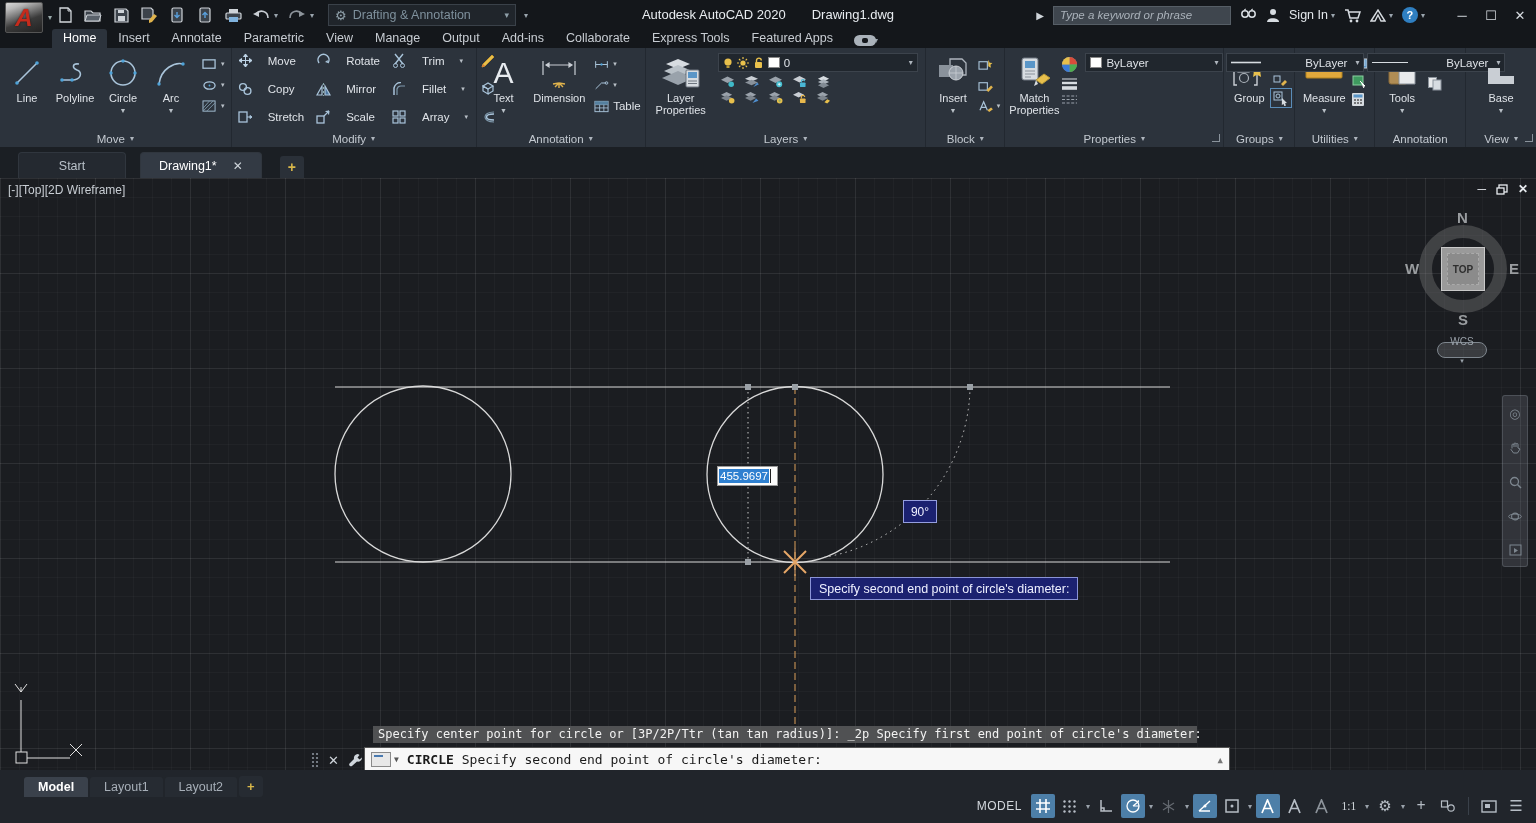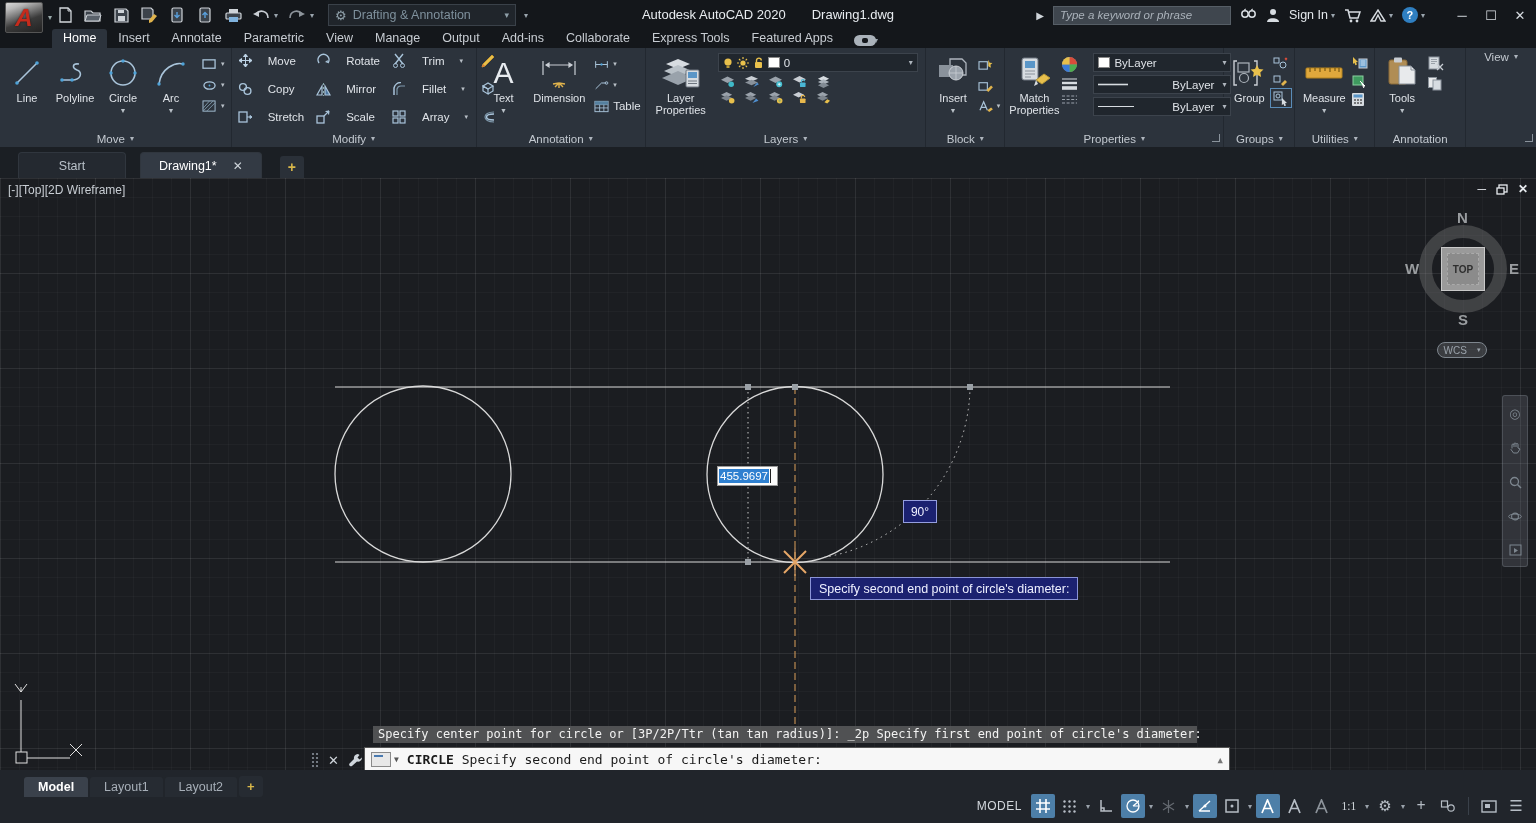--- a/index.html
+++ b/index.html
@@ -76,21 +76,21 @@
   #viewport-label { position:absolute; left:8px; top:5px; font-size:12px; color:#c8cdd3;}
   #vp-controls { position:absolute; right:8px; top:4px; display:flex; gap:10px; align-items:center; color:#e8ecf0;}
   #vp-controls span { font-size:12px; }
   #drawing-svg { position:absolute; inset:0; }
   
   #viewcube { position:absolute; left:1405px; top:33px; width:116px; height:116px;}
   #vc-ring { position:absolute; left:14px; top:14px; width:88px; height:88px; border-radius:50%; border:13px solid rgba(125,125,125,0.38);}
   .vc-dir { position:absolute; color:#9a9da0; font-weight:bold; font-size:15px;}
   #vc-top { position:absolute; left:36px; top:36px; width:44px; height:44px; background:#9a9a9a; border:1px solid #c9c9c9; display:flex; align-items:center; justify-content:center;}
   #vc-top .inner { width:32px; height:32px; background:#8b8b8b; border:1px dashed #aaa; display:flex; align-items:center; justify-content:center; font-size:10px; font-weight:bold; color:#2e2e2e;}
-  #wcs-pill { position:absolute; left:1437px; top:164px; width:50px; height:16px; border-radius:8px; background:rgba(150,155,160,0.25); border:1px solid #7e868e; color:#9aa2aa; font-size:10px; display:flex; align-items:center; justify-content:center; gap:10px;}
+  #wcs-pill { position:absolute; left:1437px; top:164px; width:50px; height:16px; border-radius:8px; background:rgba(150,155,160,0.25); border:1px solid #7e868e; color:#9aa2aa; font-size:10px; display:flex; align-items:center; justify-content:center; gap:10px;flex-direction:column;}
   #navbar { position:absolute; left:1502px; top:217px; width:26px; height:172px; background:rgba(130,138,148,0.22); border:1px solid rgba(160,168,176,0.25); border-radius:3px; display:flex; flex-direction:column; align-items:center; justify-content:space-around; color:#7d868f; font-size:13px;}
   
   #dyn-input { position:absolute; left:717px; top:288px; width:61px; height:20px; background:#fdfdfd; border:1px solid #9a9a9a; display:flex; align-items:center; padding-left:1px; }
   #dyn-input .sel { background:#2f80d0; color:#fff; font-size:11.5px; padding:1px 1px; }
   #dyn-input .caret-line { width:1px; height:14px; background:#222; margin-left:1px;}
   #angle-badge { position:absolute; left:903px; top:322px; width:34px; height:23px; background:#1b2170; border:1px solid #959ede; color:#f0f2ff; font-size:12px; display:flex; align-items:center; justify-content:center;}
   #prompt-tooltip { position:absolute; left:810px; top:399px; height:23px; background:#1b2170; border:1px solid #8a93d6; color:#eef0ff; font-size:12.5px; display:flex; align-items:center; padding:0 8px; }
   
   #cmd-history { position:absolute; left:373px; top:548px; width:824px; height:17px; background:rgba(88,89,90,0.88); color:#f2f2f2; font-family:"DejaVu Sans Mono", monospace; font-size:12px; line-height:17px; padding:0 5px; white-space:nowrap;}
   #cmd-controls { position:absolute; left:311px; top:571px; height:22px; display:flex; align-items:center; gap:9px; color:#cfd5db;}
@@ -632,21 +632,21 @@
             </svg>
           <svg width="17" height="13" viewBox="0 0 17 13">
               <path d="M1 2 h15" stroke="#d7dce1" stroke-width="1"></path>
               <path d="M1 6 h15" stroke="#d7dce1" stroke-width="2.4"></path>
               <path d="M1 11 h15" stroke="#d7dce1" stroke-width="3.6"></path>
             </svg>
           <svg width="17" height="11" viewBox="0 0 17 11">
               <path d="M1 2 h15 M1 5.5 h15 M1 9 h15" stroke="#9aa2ab" stroke-width="1.2" stroke-dasharray="3 1.6"></path>
             </svg>
         </div>
-        <div style="display:flex;flex-direction:column;gap:3px;margin-left:13px;padding-top:1px">
+        <div style="display:flex;flex-direction:row;gap:3px;margin-left:5px;padding-top:1px">
           <div class="combo" style="width:138px">
             <span class="swatch-w"></span>
             <span>ByLayer</span>
             <span class="car">▾</span>
           </div>
           <div class="combo" style="width:138px">
             <svg width="30" height="3" viewBox="0 0 30 3">
                 <path d="M0 1.5 h30" stroke="#d7dce1" stroke-width="1.6"></path>
               </svg>
             <span style="margin-left:auto">ByLayer</span>
@@ -769,20 +769,31 @@
               <rect x="6" y="4" width="8" height="10" fill="#d7dce1" stroke="#8a929b"></rect>
             </svg>
         </div>
       </div>
       <div class="panel-label">
           <span>Annotation</span>
         </div>
     </div>
 
     <div class="panel" style="width:70px; border-right:none; position:relative">
+      <div class="panel-body" style="justify-content:center">
+        <div class="bigbtn">
+          <span class="ic">
+              <svg width="34" height="30" viewBox="0 0 34 30">
+                <path d="M4 26 V10 h12 v8 h14 v8 z" fill="#c9ced4"></path>
+              </svg>
+            </span>
+          <span class="lbl">Base</span>
+          <span class="car">▼</span>
+        </div>
+      </div>
       <div class="panel-label">
           <span>View</span>
           <span class="car">▾</span>
           <span class="launcher" style="bottom:5px"></span>
         </div>
     </div>
   </div>
 
   <div id="filetabs">
     <div class="ftab" style="width:108px;justify-content:center">

